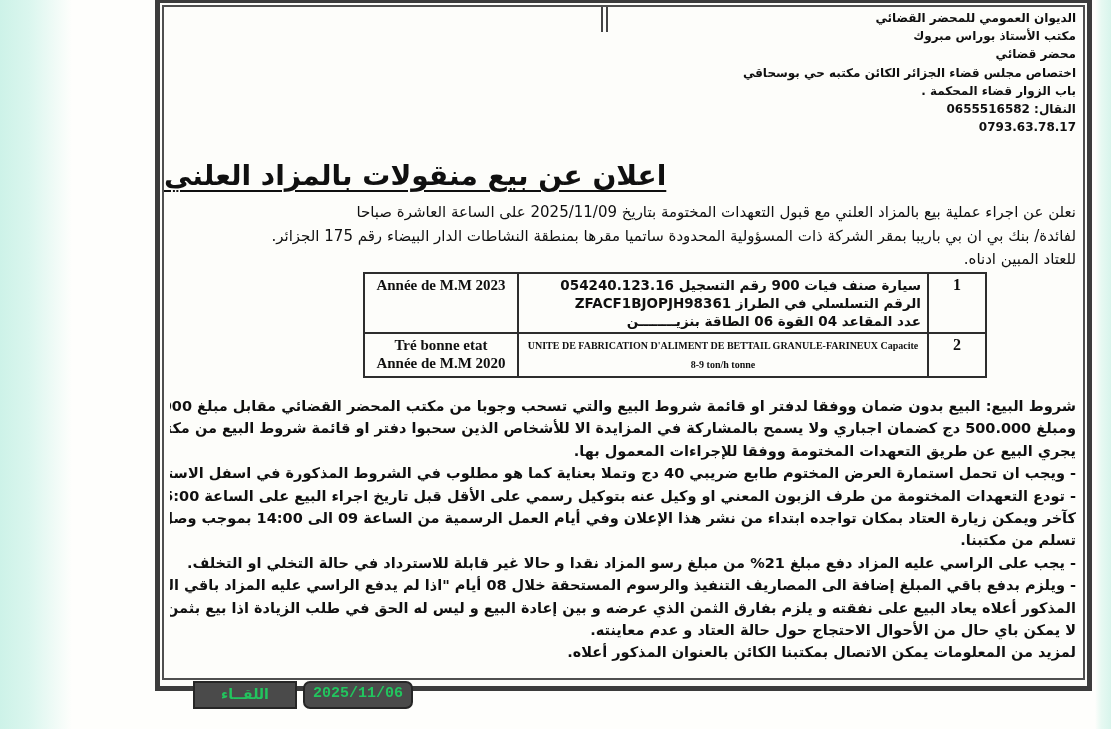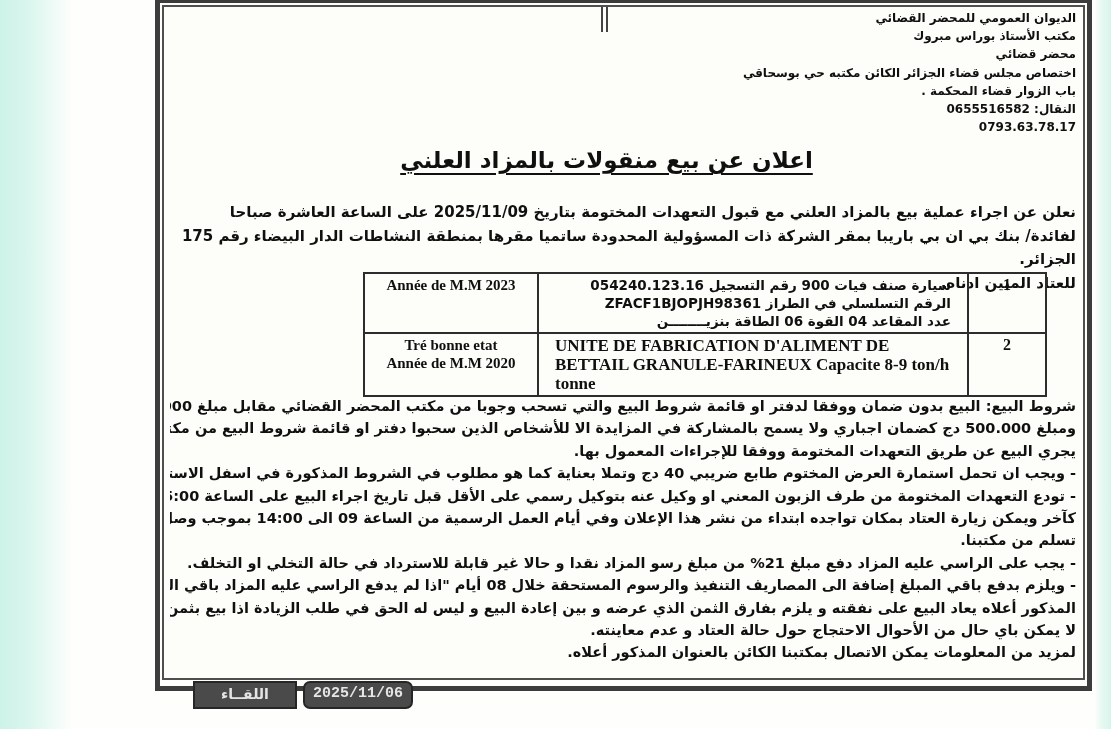--- a/index.html
+++ b/index.html
@@ -28,56 +28,56 @@
   .hdr-divider{
     position:absolute;left:437px;top:0;width:3px;height:25px;
     border-left:2px solid #444;border-right:2px solid #444;
   }
   .office{
     position:absolute;top:2px;right:7px;direction:rtl;text-align:right;
     font-weight:bold;font-size:12px;line-height:18.2px;letter-spacing:0;
   }
   .office .phone2{padding-left:34px;}
   .doc-title{
-    position:absolute;top:140px;left:0;right:34px;direction:rtl;text-align:center;
-    font-weight:bold;font-size:23px;
+    position:absolute;top:152px;left:0;right:34px;direction:rtl;text-align:left;
+    font-weight:bold;font-size:28px;
     text-decoration:underline;text-decoration-thickness:2px;text-underline-offset:5px;
   }
   .intro{
     position:absolute;top:194px;right:7px;left:12px;direction:rtl;text-align:right;
-    font-weight:bold;font-size:15px;line-height:23.5px;
+    font-weight:normal;font-size:15px;line-height:23.5px;
   }
   table.items{
     position:absolute;top:265px;left:199px;width:604px;
     border-collapse:collapse;table-layout:fixed;
   }
   table.items td{
-    border:2px solid #2d2d2d;padding:2px 16px;vertical-align:top;
+    border:2px solid #2d2d2d;padding:2px 6px;vertical-align:top;
   }
   td.c-num{
     width:44px;text-align:center;font-family:"Liberation Serif",serif;
     font-weight:bold;font-size:16px;
   }
   td.c-desc{width:396px;direction:rtl;text-align:right;
     font-weight:bold;font-size:13.5px;line-height:18px;}
-  td.c-desc.ltr{direction:ltr;text-align:left;
-    font-family:"Liberation Serif",serif;font-size:17px;line-height:19px;}
+  td.c-desc.ltr{direction:ltr;text-align:center;
+    font-family:"Liberation Serif",serif;font-size:10px;line-height:19px;}
   td.c-cond{width:140px;text-align:center;
     font-family:"Liberation Serif",serif;font-weight:bold;font-size:15px;line-height:18px;}
   .terms{
     position:absolute;top:388px;right:7px;left:6px;direction:rtl;text-align:right;
     font-weight:bold;font-size:14.5px;line-height:22.4px;white-space:nowrap;overflow:hidden;
   }
   .footer{
     position:absolute;left:193px;top:681px;display:flex;gap:6px;
   }
   .badge{
     min-width:84px;height:20px;padding:1px 8px 3px 8px;
     background:#4a4a4a;border:2px solid #262626;
-    color:#e5e5e5;font-weight:bold;font-size:14px;line-height:20px;
+    color:#22c55e;font-weight:bold;font-size:14px;line-height:20px;
     text-align:center;
   }
   .badge.src{direction:rtl;letter-spacing:2px;}
   .badge.date{font-family:Liberation Mono, monospace;font-size:15px;border-radius:7px;}
 </style>
 </head>
 <body>
 
 <div class="strip-left"></div>
 <div class="strip-right"></div>

